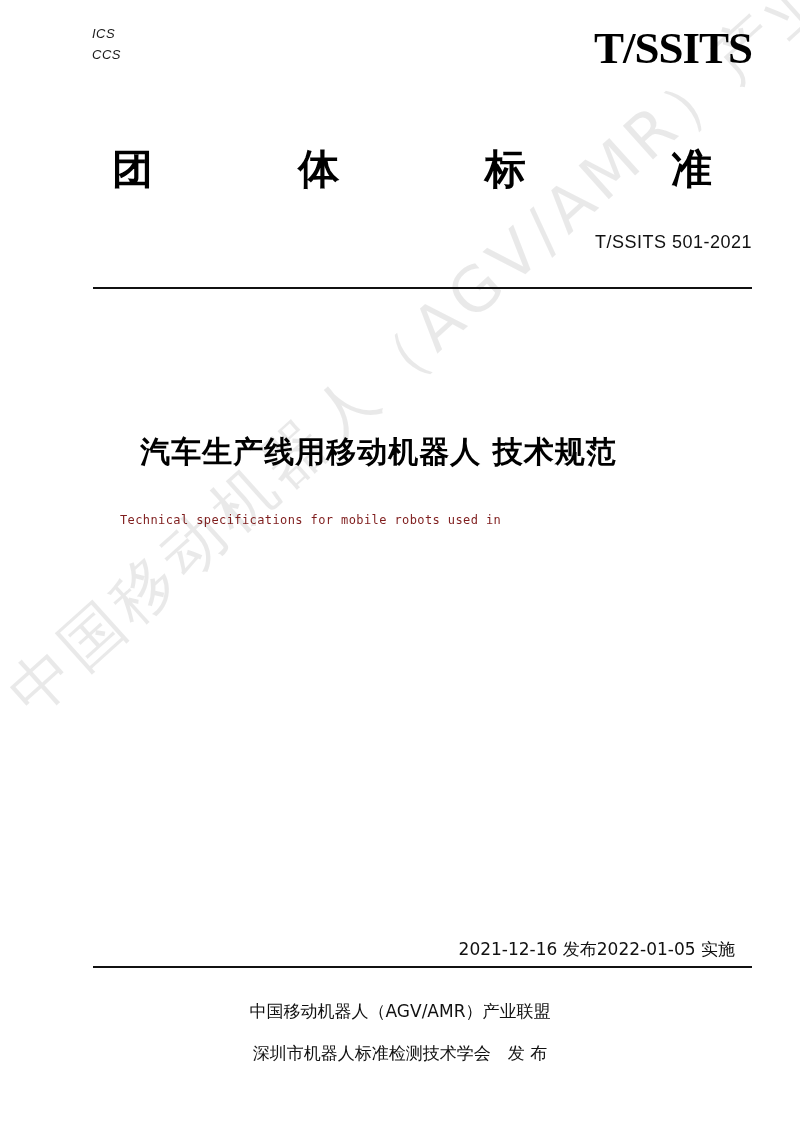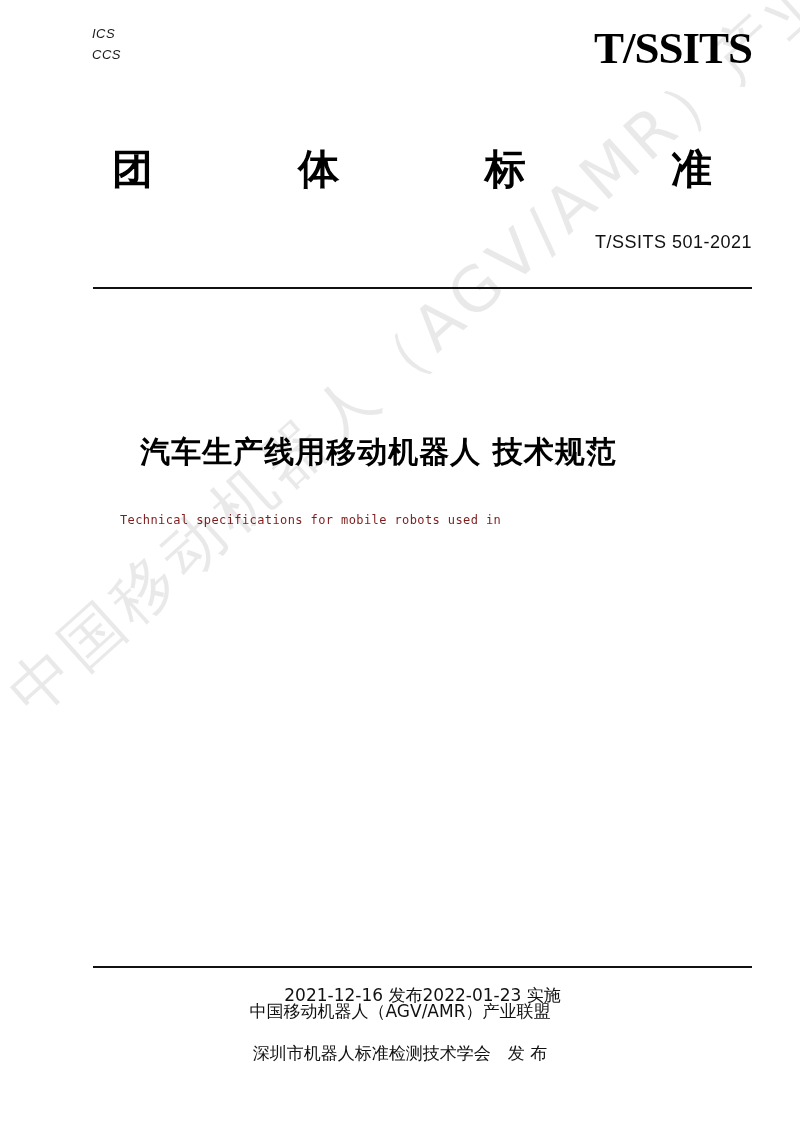--- a/index.html
+++ b/index.html
@@ -147,30 +147,29 @@
     position: absolute;
     left: 93px;
     top: 966px;
     width: 659px;
     height: 2px;
     background: #111;
     z-index: 3;
   }
   .dates {
     position: absolute;
-    left: 93px;
+    left: 76px;
     top: 938px;
     width: 659px;
     display: flex;
-    justify-content: center;
+    justify-content: flex-end;
     font-family: "DejaVu Sans", sans-serif;
     font-size: 17px;
     color: #111;
     z-index: 3;
-    margin-top: 46px;
   }
   .issuers {
     position: absolute;
     left: 0;
     top: 990px;
     width: 800px;
     text-align: center;
     font-family: "DejaVu Sans", sans-serif;
     font-size: 17px;
     line-height: 42px;
@@ -209,21 +208,21 @@
 
   <div class="rule-top"></div>
 
   <div class="title-cn">汽车生产线用移动机器人 技术规范</div>
   <div class="title-en">
     <div>Technical specifications for mobile robots used in</div>
   </div>
 
   <div class="dates">
     <span>2021-12-16 发布</span>
-    <span>2022-01-23 实施</span>
+    <span>2022-01-05 实施</span>
   </div>
   <div class="rule-bottom"></div>
 
   <div class="issuers">
     <span class="issuer-line">中国移动机器人（AGV/AMR）产业联盟</span>
     <span class="issuer-line">深圳市机器人标准检测技术学会　发 布</span>
   </div>
 
 </div>
 

